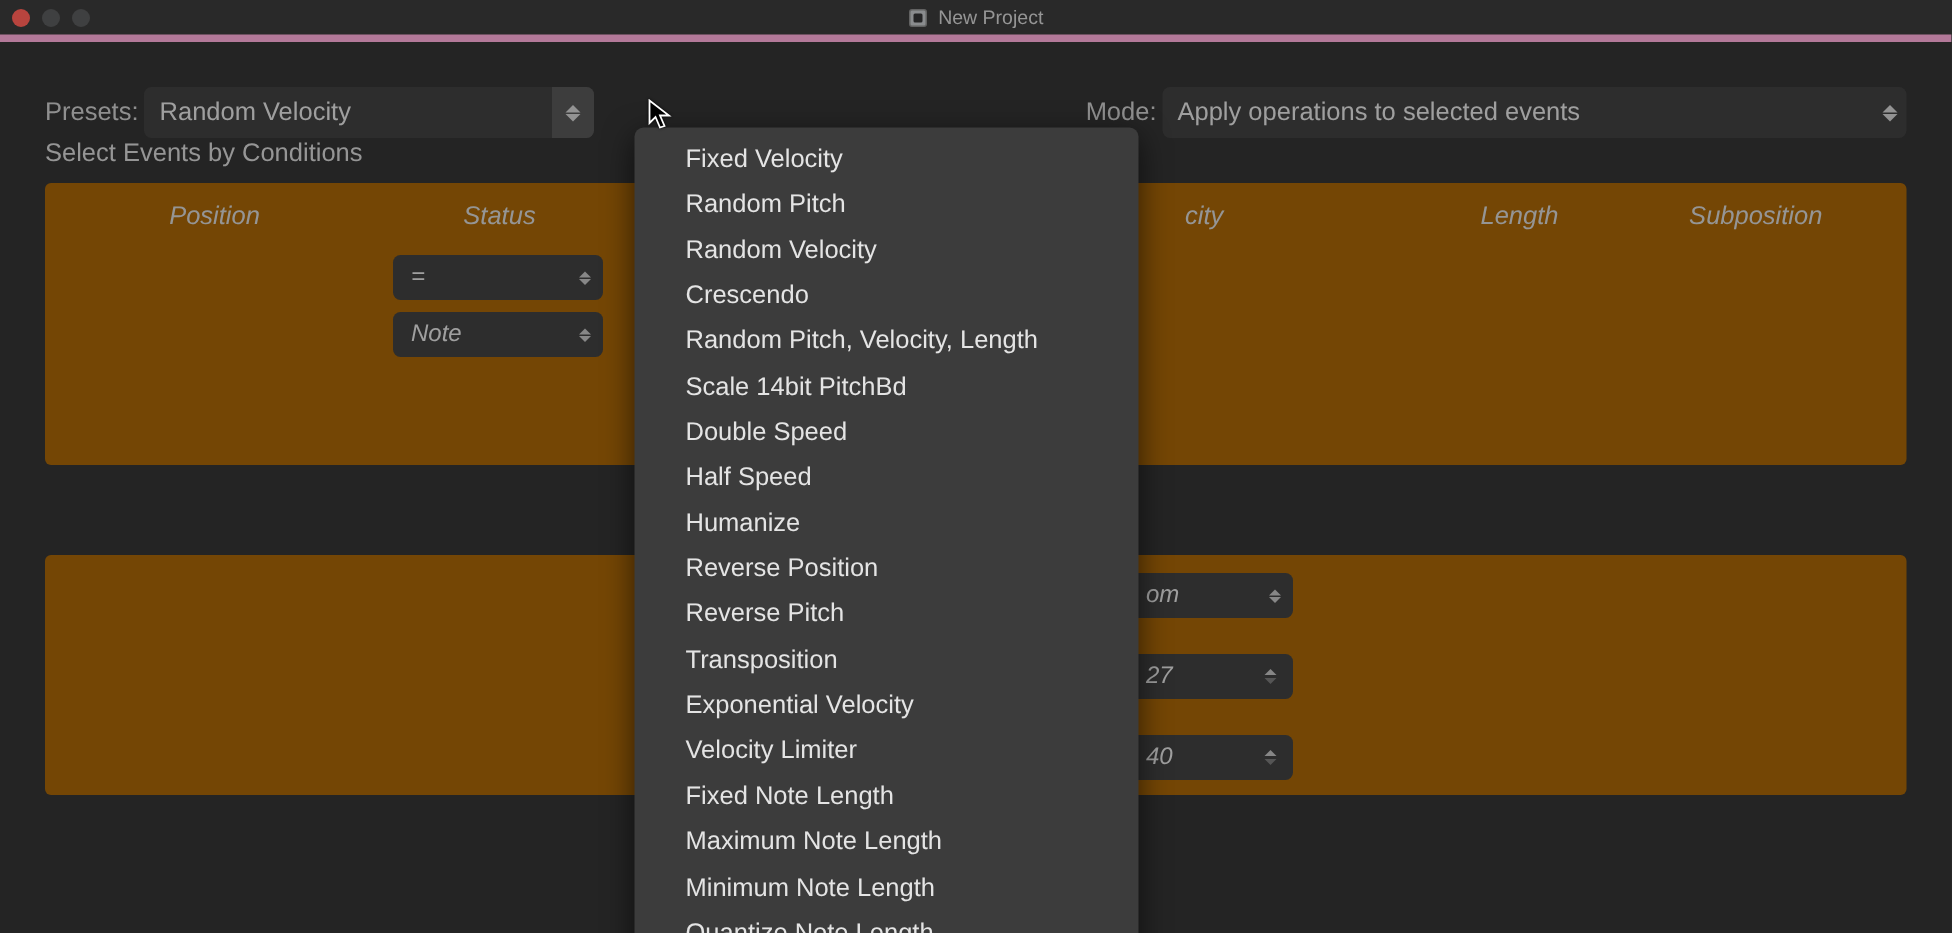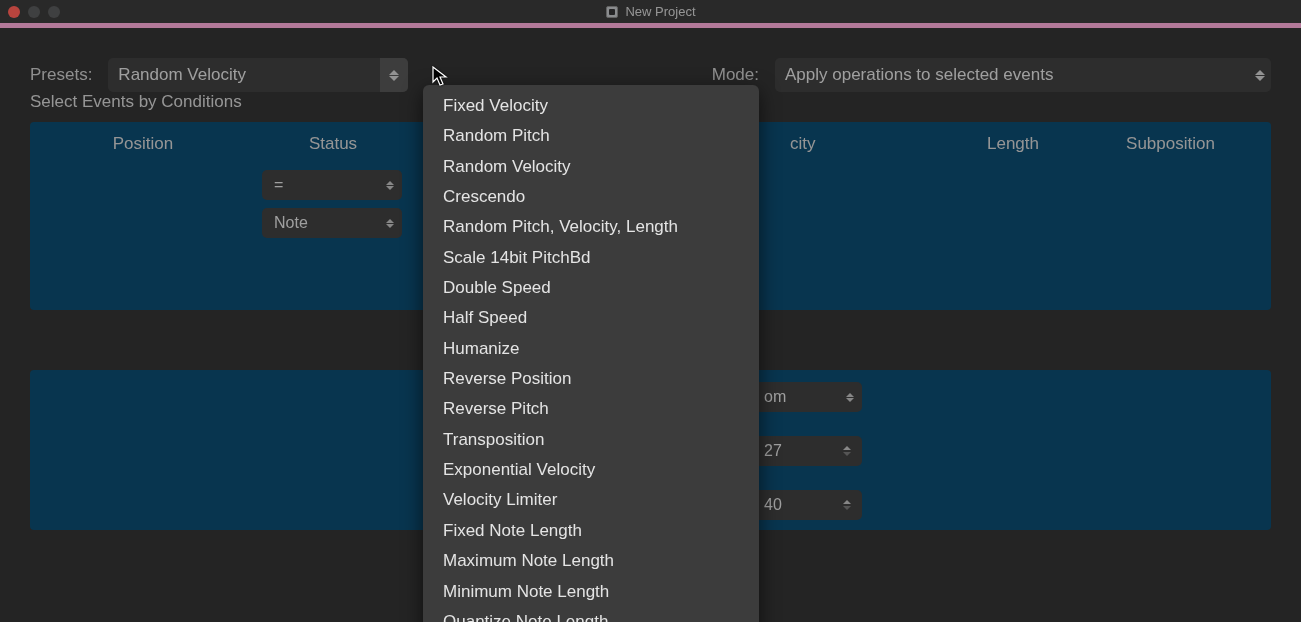--- a/index.html
+++ b/index.html
@@ -62,21 +62,21 @@
       display: inline-flex;
       align-items: center;
       justify-content: center;
     }
     .content {
       padding: 20px 30px 0 30px;
     }
     .row-top {
       display: flex;
       align-items: center;
-      gap: 16px;
+      gap: 4px;
       margin-top: 10px;
       justify-content: space-between;
     }
     .label {
       font-size: 17px;
       color: #c7c7c7;
     }
     .select {
       background: #3f3f3f;
       height: 34px;
@@ -107,24 +107,25 @@
     .sel-preset .text { flex: 1; }
     .spacer { flex: 1; }
     .sel-mode { width: 496px; justify-content: space-between; }
     .sel-mode .text { flex: 1; }
     .section-title {
       font-size: 17px;
       color: #cfcfcf;
       margin-bottom: 10px;
     }
     .panel {
-      background: #0c4a6e;
+      background: #a16207;
       border-radius: 4px;
       padding: 12px;
       position: relative;
+      font-style: italic;
     }
     .panel1 { height: 188px; }
     .panel2 { height: 160px; margin-top: 60px; }
     .header-row {
       display: grid;
       grid-template-columns: 190px 190px 320px 190px 150px 1fr;
       font-size: 17px;
       color: #cfcfcf;
       padding: 0 6px;
     }
@@ -206,21 +207,21 @@
       background: #3c3c3c;
       border-radius: 6px;
       box-shadow: 0 6px 20px rgba(0,0,0,0.6);
       z-index: 20;
       padding-top: 6px;
       padding-bottom: 0;
       font-size: 17px;
       color: #e4e4e4;
     }
     .menu-item {
-      padding: 2px 20px;
+      padding: 2px 34px;
       line-height: 1.55;
       cursor: default;
     }
 
     .cursor {
       position: absolute;
       left: 432px;
       top: 66px;
       z-index: 30;
       pointer-events: none;

